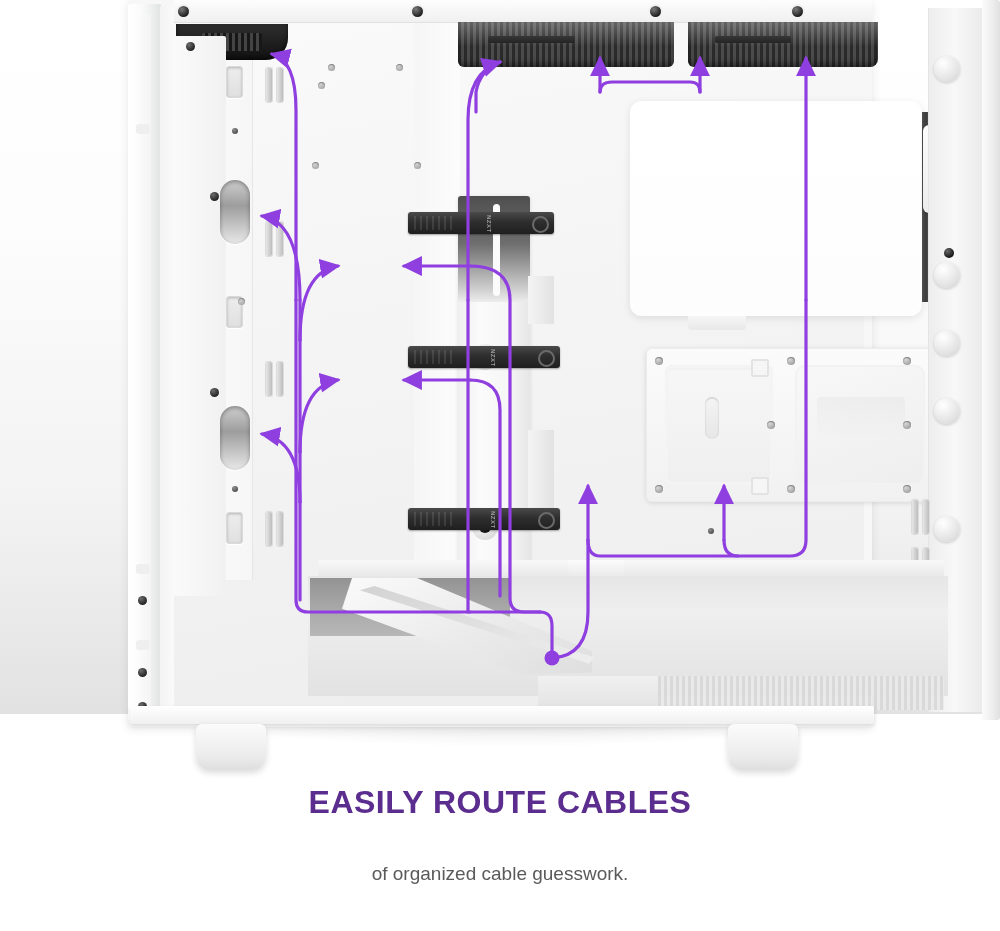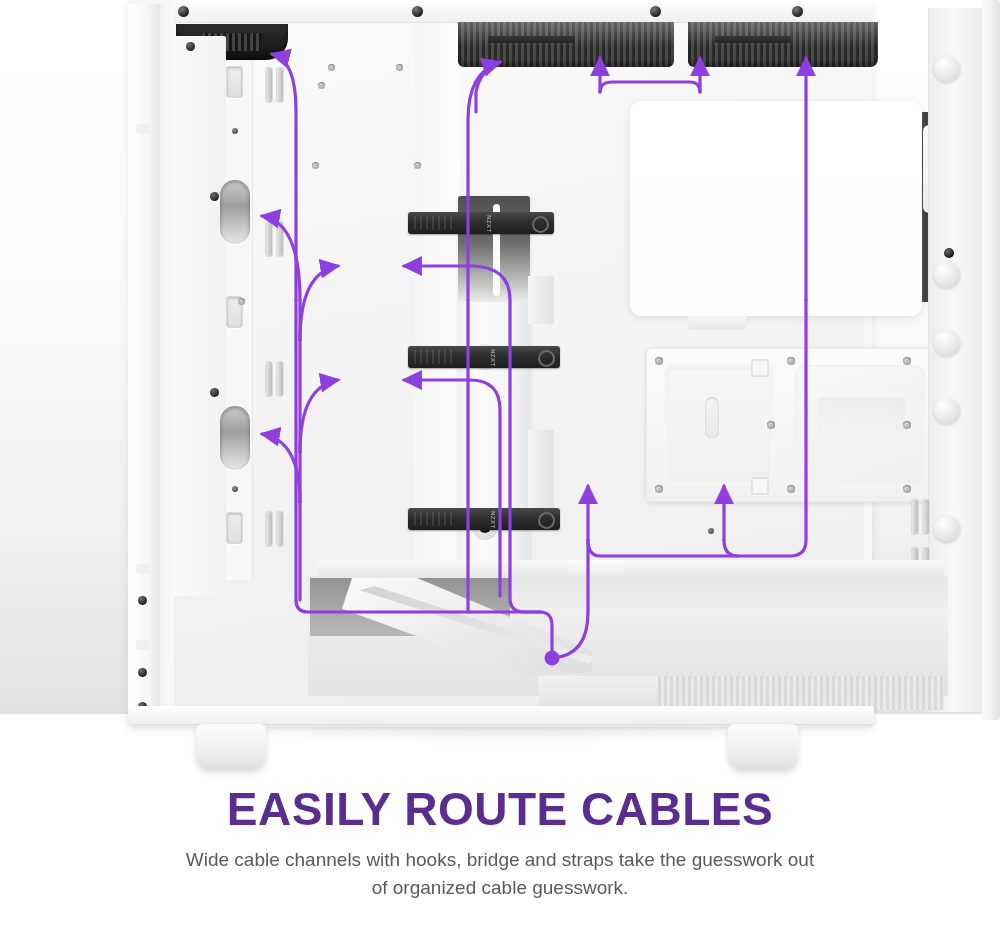--- a/index.html
+++ b/index.html
@@ -182,21 +182,21 @@
 
   
   .frontrail{position:absolute;left:286px;top:8px;width:46px;height:566px;
     background:linear-gradient(90deg,#f6f6f6,#fcfcfc);}
 
   
   .routes{position:absolute;left:0;top:0;width:1000px;height:931px;pointer-events:none;}
 
   
   .caption{position:absolute;left:0;top:786px;width:1000px;text-align:center;}
-  .headline{font-size:46px;font-weight:bold;letter-spacing:.5px;color:#5b2d8e;
+  .headline{font-size:32px;font-weight:bold;letter-spacing:.5px;color:#5b2d8e;
     margin:0 0 14px 0;line-height:1;}
   .sub{font-size:19px;color:#5a5a5a;line-height:1.45;margin:0 auto;width:850px;font-weight:300;}
 </style>
 </head>
 <body>
 
 <div id="page">
 
   <div class="backdrop"></div>
   <div class="floor"></div>
@@ -404,18 +404,18 @@
       <path d="M470,612 L552,658" stroke-opacity="0"></path>
       <path d="M470,612 L540,612"></path>
       <path d="M540,612 Q552,612 552,626 L552,658"></path>
     </g>
     <circle cx="552" cy="658" r="7.5" fill="#8f3fe0"></circle>
   </svg>
 
   <div class="caption">
     <h1 class="headline">EASILY ROUTE CABLES</h1>
     <p class="sub">
-      <span>Wide cable channels with hooks, bridge and straps take the guesswork out</span><br>
+      <br>
       <span>of organized cable guesswork.</span>
     </p>
   </div>
 
 </div>
 
 </body></html>

